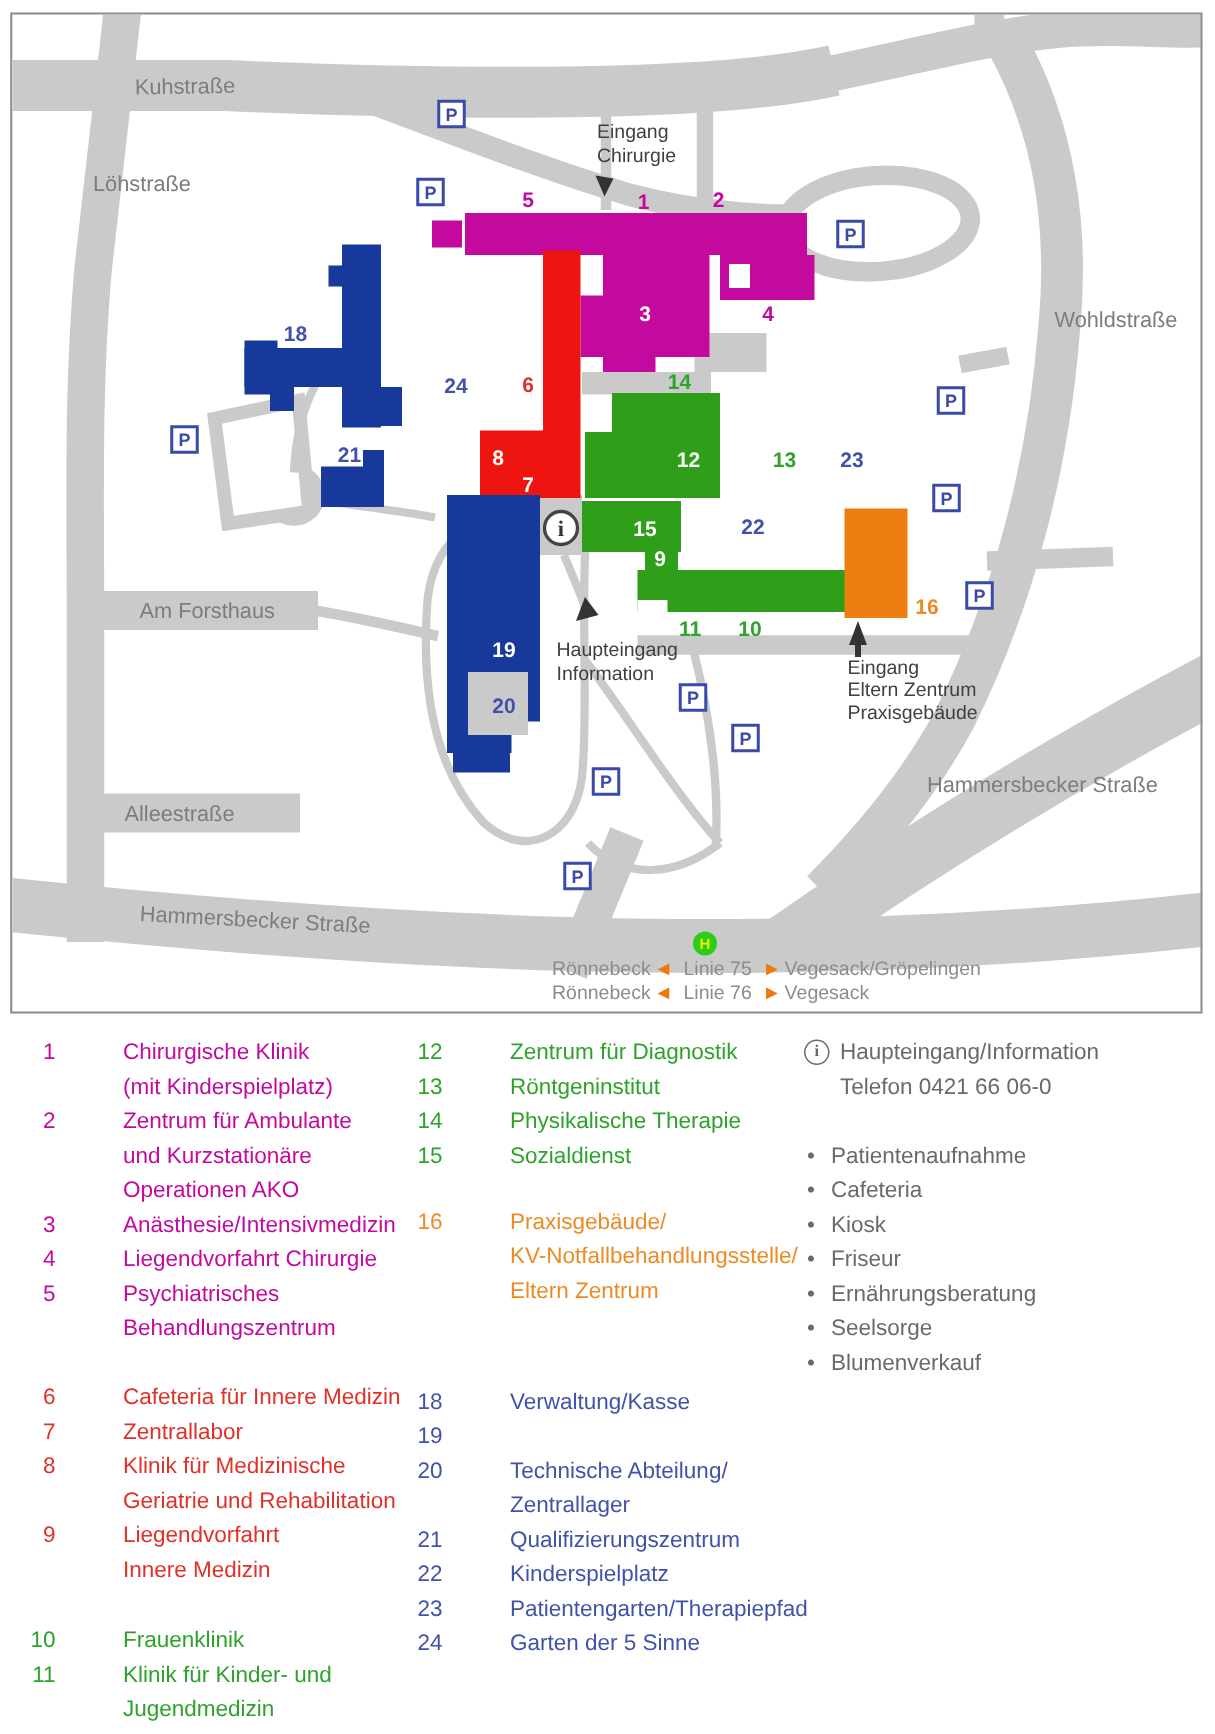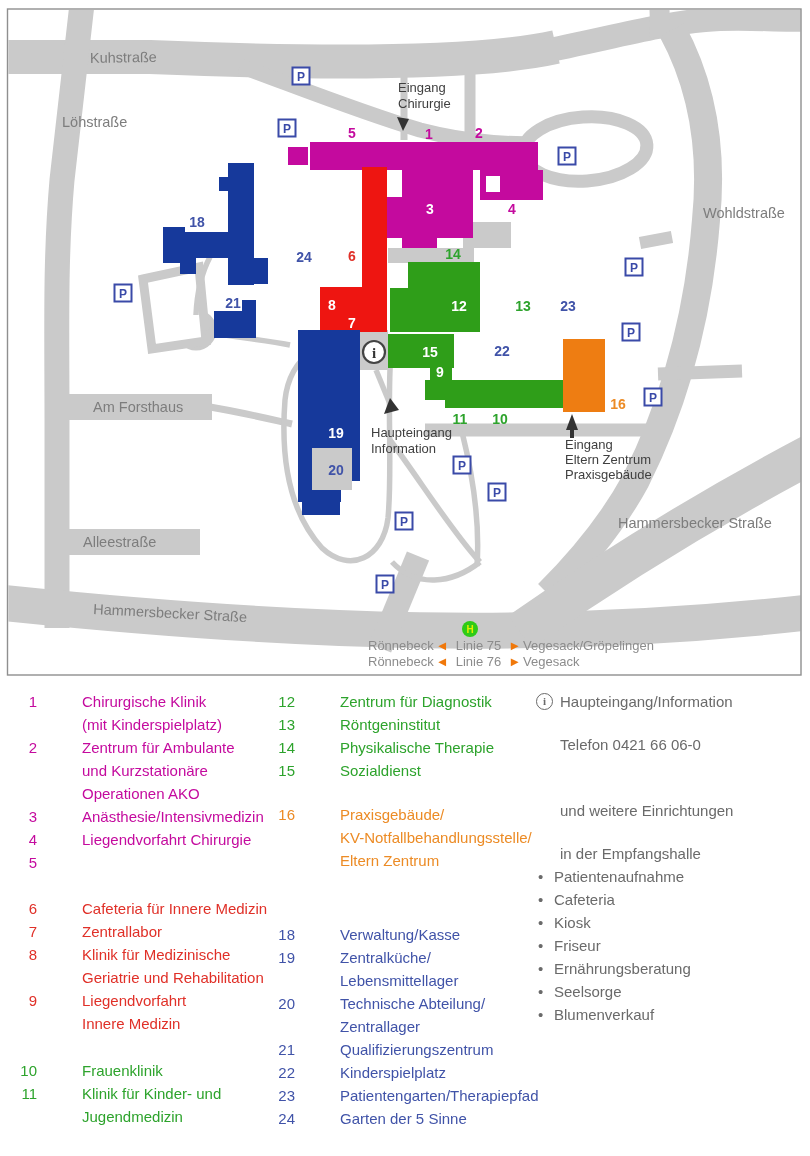--- a/index.html
+++ b/index.html
@@ -10,21 +10,21 @@
   .legend-col{position:absolute;top:690px;font-size:15px;line-height:23px;}
   .litem{display:flex;}
   .lnum{flex:0 0 27px;text-align:right;margin-right:9px;}
   .ltext{white-space:nowrap;margin-left:36px;}
   .legend-info{position:absolute;left:536px;top:690px;font-size:15px;line-height:23px;color:#6a6a6a;}
   .li-title-row{display:flex;align-items:center;white-space:nowrap;}
   .info-badge{display:inline-flex;align-items:center;justify-content:center;
       width:15px;height:15px;border:1.5px solid #6a6a6a;border-radius:50%;
       font-size:11px;font-weight:bold;font-family:"Liberation Serif",serif;
       margin-right:7px;flex:0 0 auto;}
-  .li-indent{margin-left:24px;white-space:nowrap;margin-top:20px;}
+  .li-indent{margin-left:24px;white-space:nowrap;}
   .li-gap{height:23px;}
   .li-bullets{margin:0;padding:0;list-style:none;}
   .li-bullets li{display:flex;white-space:nowrap;}
   .bullet-dot{flex:0 0 16px;text-align:left;padding-left:2px;}
 </style>
 </head>
 <body>
 
 <div class="stage">
   <svg id="map-svg" width="810" height="678" viewBox="0 0 810 678">
@@ -225,20 +225,24 @@
             </span>
           </div>
           <div class="litem">
             <span class="lnum">4</span>
             <span class="ltext">
               <div>Liegendvorfahrt Chirurgie</div>
             </span>
           </div>
           <div class="litem">
             <span class="lnum">5</span>
+            <span class="ltext">
+              <div>Psychiatrisches</div>
+              <div>Behandlungszentrum</div>
+            </span>
           </div>
         </div>
         <div class="lg-group" style="margin-top: 23px; color: rgb(224, 48, 40);">
           <div class="litem">
             <span class="lnum">6</span>
             <span class="ltext">
               <div>Cafeteria für Innere Medizin</div>
             </span>
           </div>
           <div class="litem">
@@ -317,24 +321,20 @@
         </div>
         <div class="lg-group" style="margin-top: 51px; color: rgb(64, 83, 168);">
           <div class="litem">
             <span class="lnum">18</span>
             <span class="ltext">
               <div>Verwaltung/Kasse</div>
             </span>
           </div>
           <div class="litem">
             <span class="lnum">19</span>
-            <span class="ltext">
-              <div>Zentralküche/</div>
-              <div>Lebensmittellager</div>
-            </span>
           </div>
           <div class="litem">
             <span class="lnum">20</span>
             <span class="ltext">
               <div>Technische Abteilung/</div>
               <div>Zentrallager</div>
             </span>
           </div>
           <div class="litem">
             <span class="lnum">21</span>
@@ -364,24 +364,20 @@
       </div>
     </div>
 
   <div class="legend-info">
     <div class="li-title-row">
       <span class="info-badge">i</span>
       <span>Haupteingang/Information</span>
     </div>
     <div class="li-indent">Telefon 0421 66 06-0</div>
     <div class="li-gap"></div>
-    <div id="info-notes">
-        <div class="li-indent">und weitere Einrichtungen</div>
-        <div class="li-indent">in der Empfangshalle</div>
-      </div>
     <ul class="li-bullets" id="info-bullets">
         <li>
           <span class="bullet-dot">•</span>
           <span>Patientenaufnahme</span>
         </li>
         <li>
           <span class="bullet-dot">•</span>
           <span>Cafeteria</span>
         </li>
         <li>

